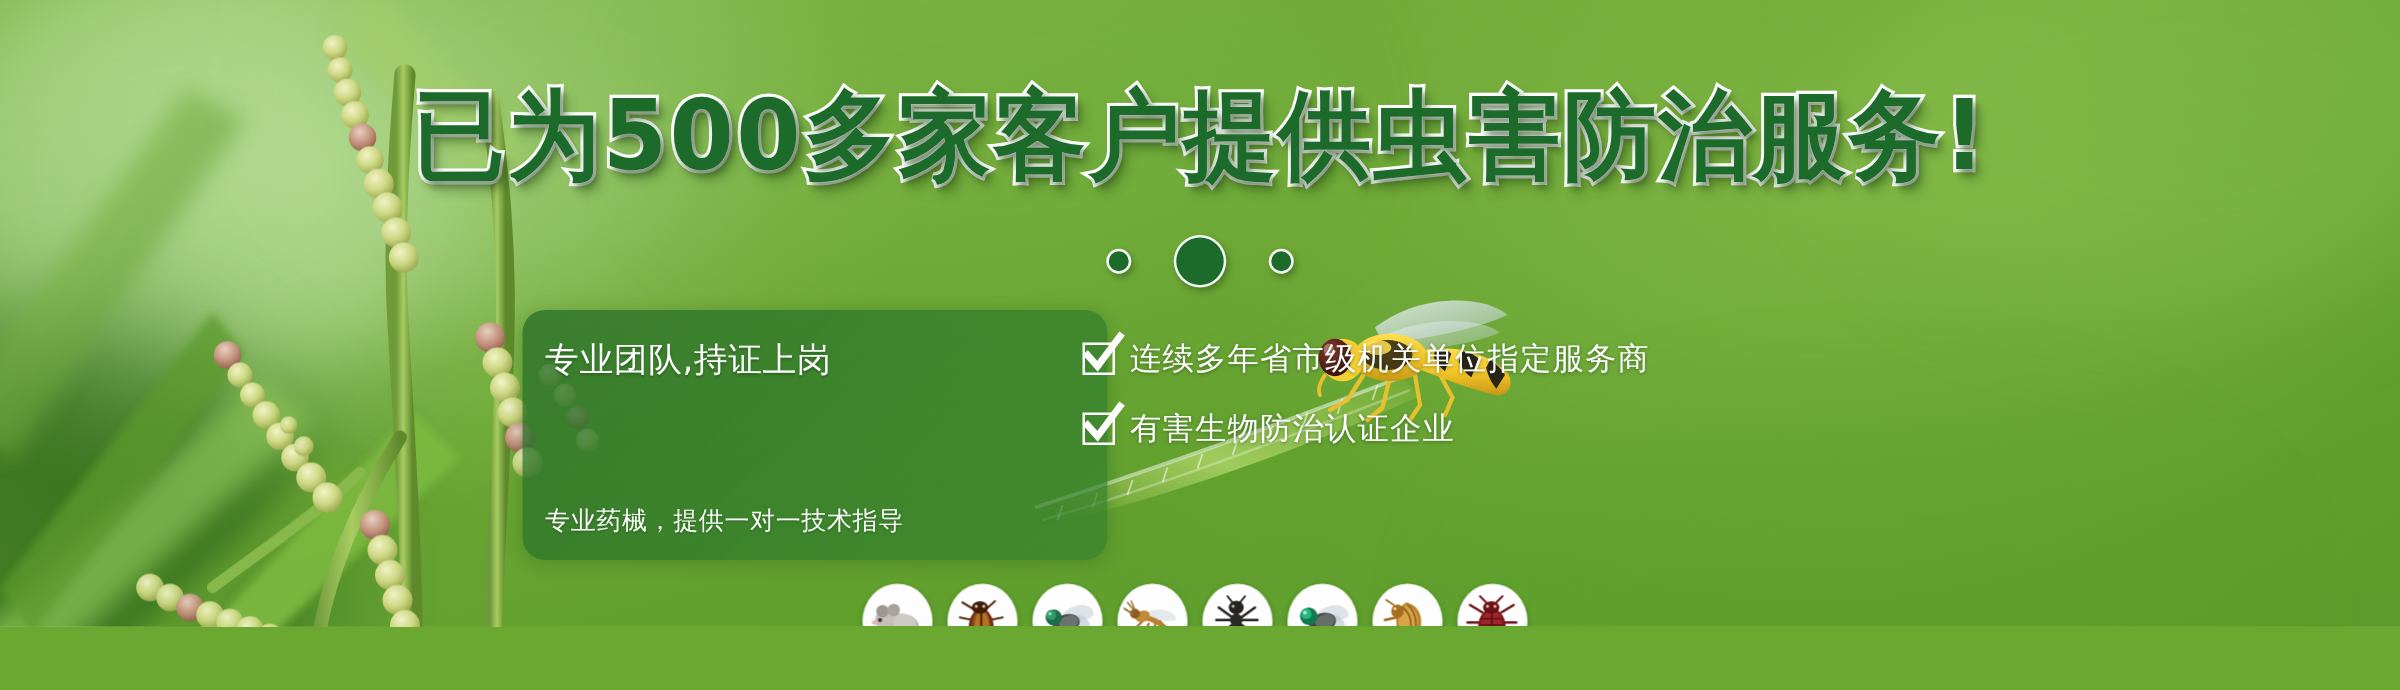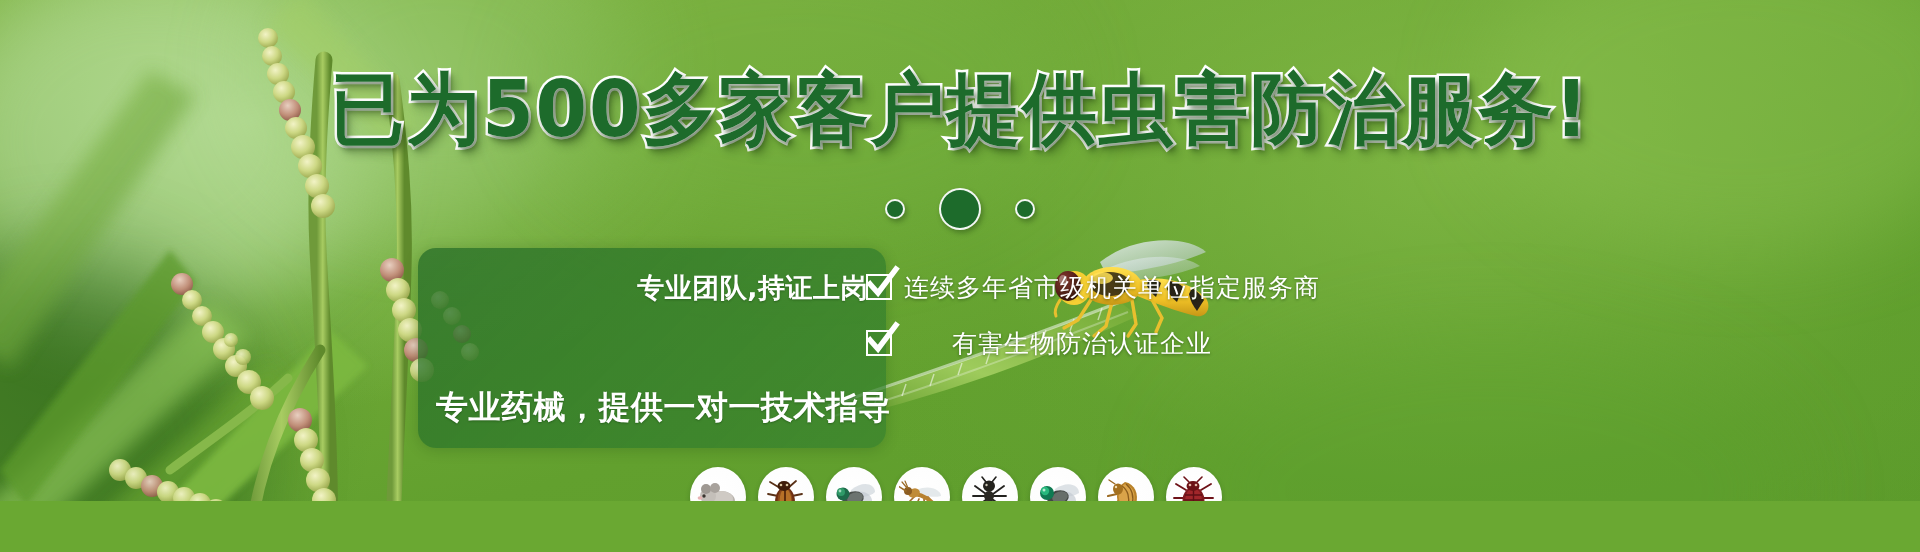--- a/index.html
+++ b/index.html
@@ -66,36 +66,36 @@
     position:absolute; left:418px; top:248px; width:468px; height:200px;
     background:linear-gradient(135deg, rgba(40,110,40,.78) 0%, rgba(45,120,42,.74) 45%, rgba(52,128,46,.68) 100%);
     border-radius:18px;
     box-shadow:0 2px 14px rgba(20,60,15,.22);
     padding:22px 18px 18px 18px;
     display:flex; flex-direction:column; justify-content:space-between;
   }
   #panel .pline {
     color:#ffffff;
     font-family:"DejaVu Sans","Liberation Sans",sans-serif;
-    font-weight:700;
-    text-align:right;
+    font-weight:400;
+    text-align:left;
     letter-spacing:.5px;
     text-shadow:0 1px 2px rgba(10,40,5,.35);
     white-space:nowrap;
   }
   #panel .pline.l1 { font-size:27px; }
   #panel .pline.l2 { font-size:28px; }
-  #panel .pline.l3 { font-size:32px; }
+  #panel .pline.l3 { font-size:20px; }
 
   
   #checklist {
     position:absolute; left:866px; top:272px; width:440px;
   }
   .check-row { display:flex; align-items:center; margin-bottom:26px; }
-  .check-row:last-child { margin-bottom:0;gap:48px; }
+  .check-row:last-child { margin-bottom:0; }
   .check-box {
     position:relative; width:26px; height:26px; flex:0 0 26px;
     border:2px solid #ffffff; margin-right:12px;
   }
   .check-box svg { position:absolute; left:-3px; top:-9px; width:34px; height:34px; overflow:visible; }
   .check-label {
     color:#ffffff; font-size:25px; line-height:30px;
     font-family:Liberation Sans, sans-serif;
     font-weight:400; letter-spacing:1px;
     text-shadow:0 1px 3px rgba(10,40,5,.45);

